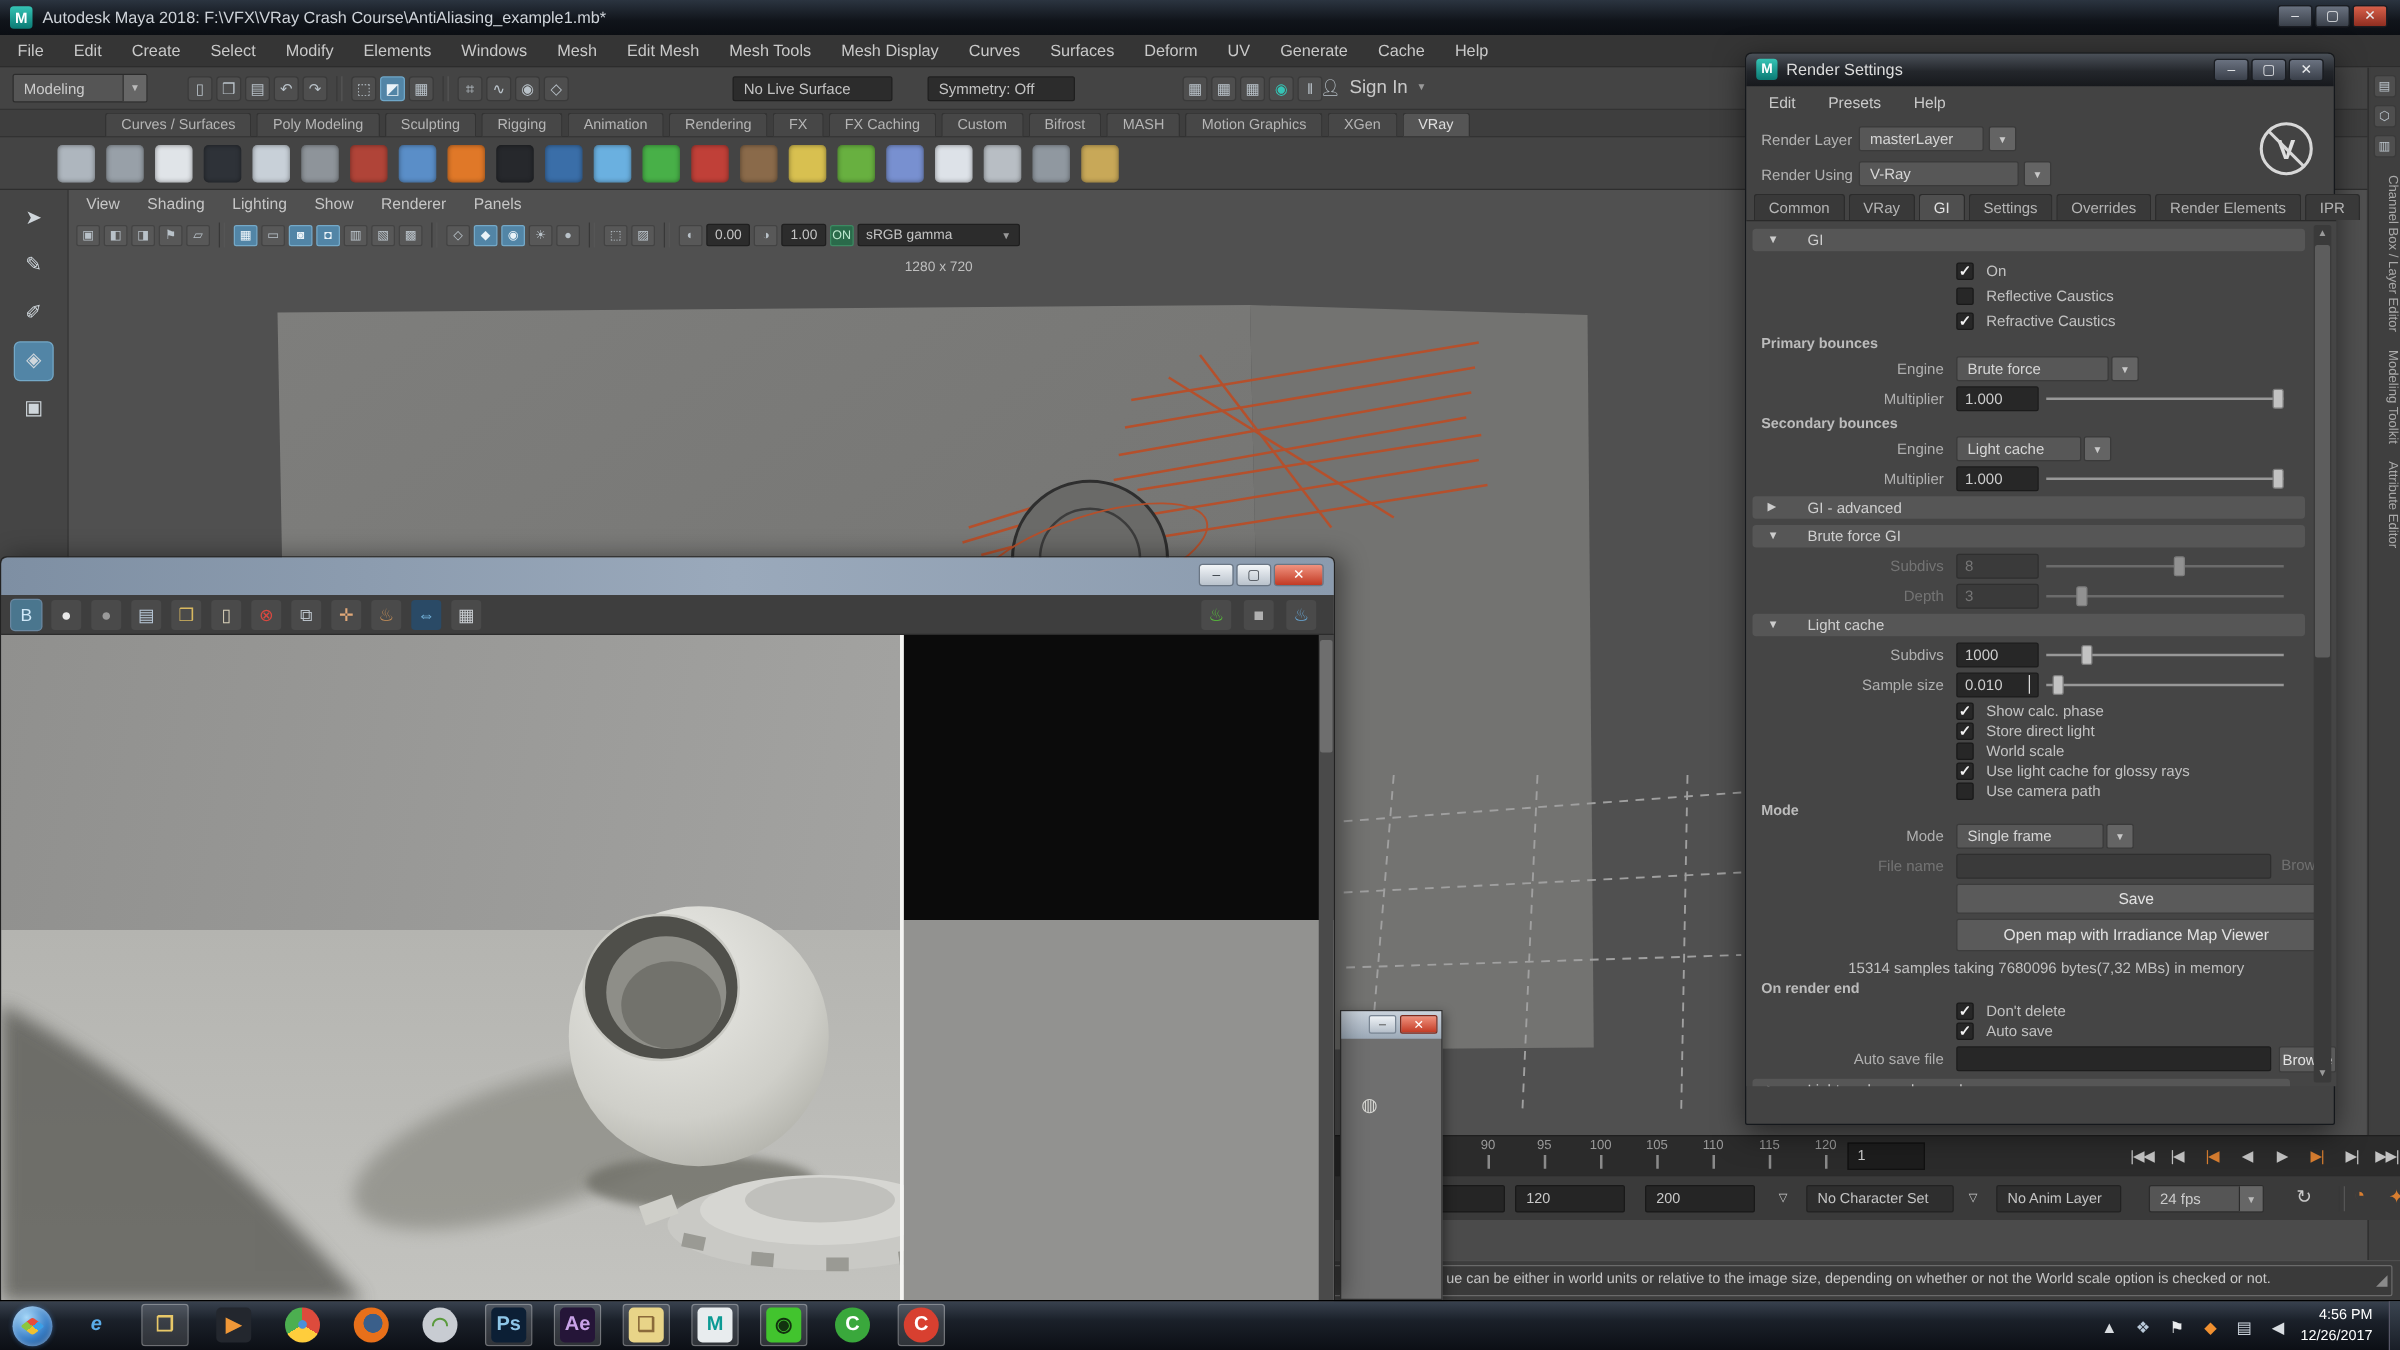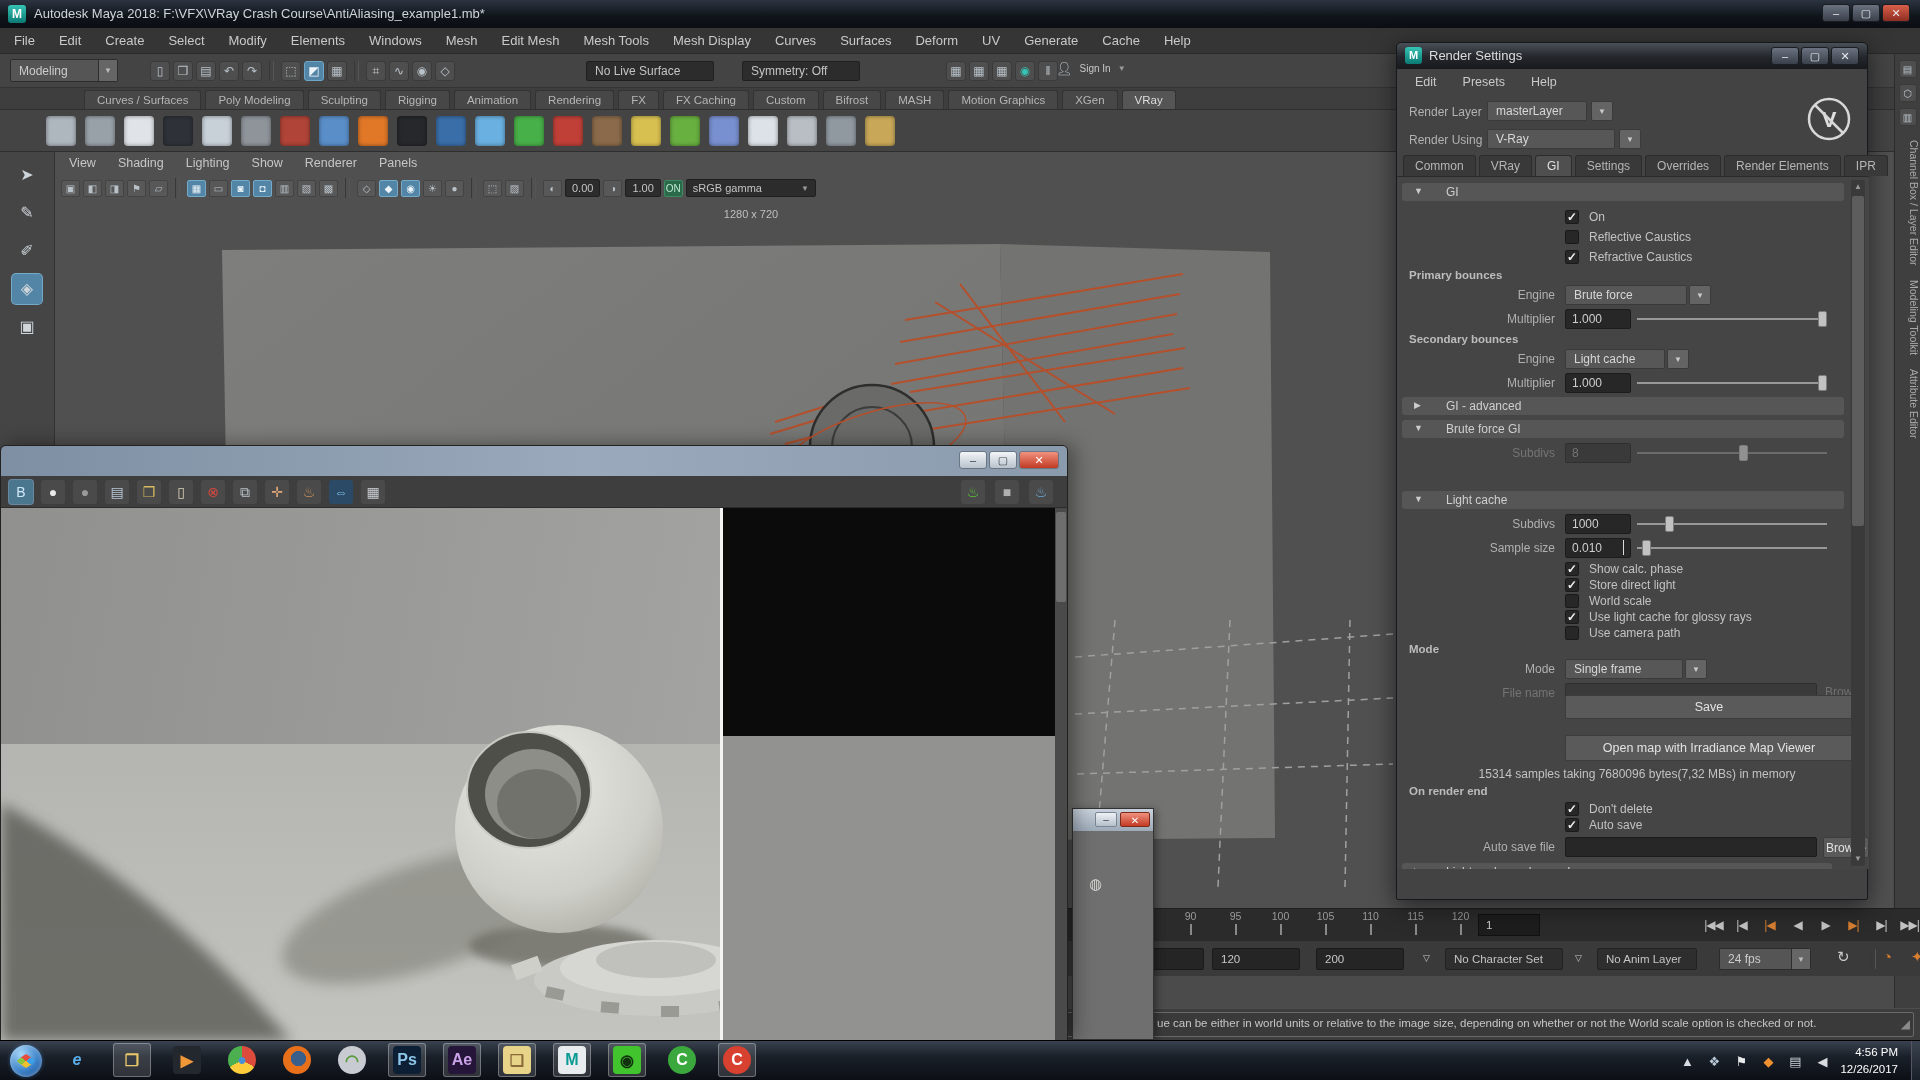--- a/index.html
+++ b/index.html
@@ -216,21 +216,21 @@
     </div>
     <div class="icorow" style="left:946px">
       <span class="ico">▦</span>
       <span class="ico">▦</span>
       <span class="ico">▦</span>
       <span class="ico"><span style="color:#35c4b5">◉</span></span>
       <span class="ico">‖</span>
     </div>
     <div style="position:absolute;left:1056px;top:7px;display:flex;align-items:center;gap:7px">
       <span style="color:#b9c2c9;font-size:13px">👤︎</span>
-      <span style="color:#c9c9c9;font-size:10px">Sign In</span>
+      <span style="color:#c9c9c9;font-size:15px">Sign In</span>
       <span style="color:#9a9a9a;font-size:8px">▼</span>
     </div>
   </div>
 
   <div id="shelftabs">
 
   <span>Curves / Surfaces</span>
       <span>Poly Modeling</span>
       <span>Sculpting</span>
       <span>Rigging</span>
@@ -587,20 +587,27 @@
         <span class="car">▼</span>
         <span class="st">Brute force GI</span>
       </div>
       <div class="rrow" style="top:266px">
         <span class="rlab dis">Subdivs</span>
         <span class="rfield dis">8</span>
         <span class="slid dis">
             <span class="knob" style="left:102px"></span>
           </span>
       </div>
+      <div class="rrow" style="top:290px">
+        <span class="rlab dis">Depth</span>
+        <span class="rfield dis">3</span>
+        <span class="slid dis">
+            <span class="knob" style="left:24px"></span>
+          </span>
+      </div>
 
       <div class="sechead" style="top:314px">
         <span class="car">▼</span>
         <span class="st">Light cache</span>
       </div>
       <div class="rrow" style="top:337px">
         <span class="rlab">Subdivs</span>
         <span class="rfield">1000</span>
         <span class="slid">
             <span class="knob" style="left:28px"></span>
@@ -639,21 +646,21 @@
       <div class="rrow" style="top:482px">
         <span class="rlab">Mode</span>
         <span class="rdd" style="width:118px">Single frame</span>
         <span class="rddarr" style="left:288px">▼</span>
       </div>
       <div class="rrow" style="top:506px">
         <span class="rlab dis">File name</span>
         <span class="rfield dis wide"></span>
         <span class="browse-dis" style="left:428px;top:2px">Browse</span>
       </div>
-      <div class="rsbtn" style="left:168px;top:518px;width:288px;height:24px;line-height:23px">Save</div>
+      <div class="rsbtn" style="left:168px;top:530px;width:288px;height:24px;line-height:23px">Save</div>
       <div class="rsbtn" style="left:168px;top:558px;width:288px;height:26px;line-height:25px">Open map with Irradiance Map Viewer</div>
       <div style="position:absolute;left:40px;top:590px;width:400px;text-align:center;color:#c2c2c2;font-size:12px">15314 samples taking 7680096 bytes(7,32 MBs) in memory</div>
 
       <span class="grouplab" style="top:608px">On render end</span>
       <div class="chkrow on" style="top:624px">
         <span class="cb"></span>
           <span class="cblab">Don't delete</span>
       </div>
       <div class="chkrow on" style="top:640px">
         <span class="cb"></span>

